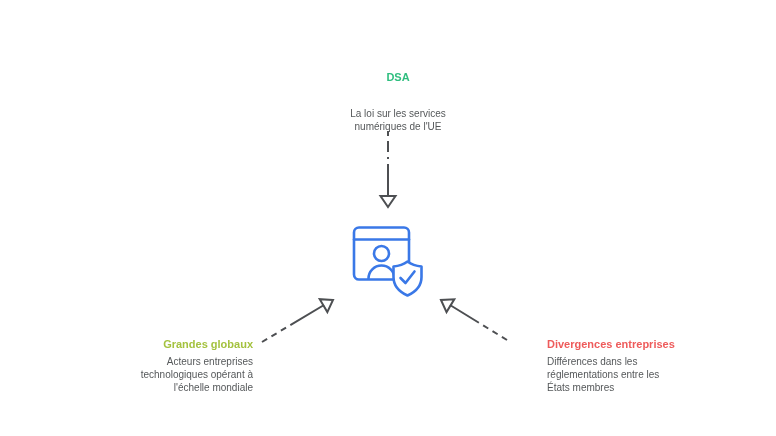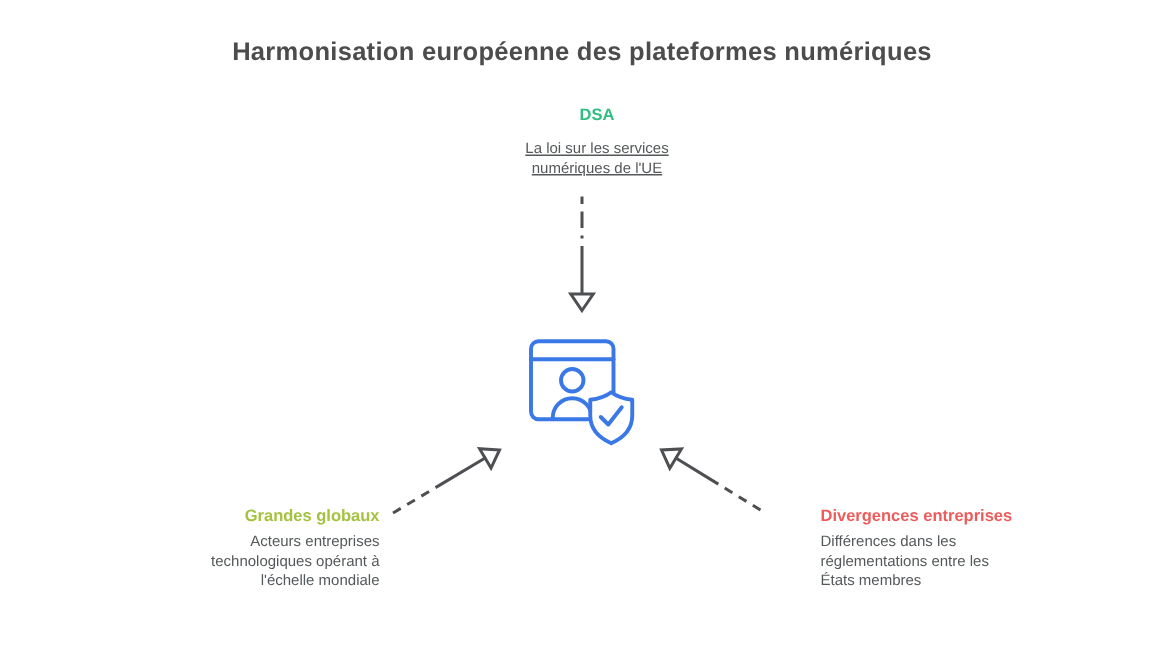--- a/index.html
+++ b/index.html
@@ -46,22 +46,21 @@
     line-height: 13px;
   }
   .node-dsa {
     top: 71px;
     left: 0;
     right: 0;
     text-align: center;
   }
   .node-dsa .node-desc {
     width: 124px;
-    margin: 9px auto 0 auto;
-    text-decoration: underline;
+    margin: 23px auto 0 auto;
   }
   .node-global-actors {
     top: 338px;
     right: 523px;
     width: 160px;
     text-align: right;
   }
   .node-global-actors .node-desc {
     width: 128px;
     margin: 4px 0 0 auto;
@@ -75,21 +74,20 @@
   .node-national-divergences .node-desc {
     width: 130px;
     margin: 4px auto 0 0;
   }
 </style>
 </head>
 <body>
 
 <div class="canvas">
 
-  <div class="diagram-title" style="color: rgb(76, 76, 76);">Harmonisation européenne des plateformes numériques</div>
 
   <div class="node node-dsa">
     <div class="node-label" style="color: rgb(47, 190, 127);">DSA</div>
     <div class="node-desc" style="color: rgb(85, 88, 90);">La loi sur les services numériques de l'UE</div>
   </div>
 
   <svg class="diagram-svg" width="776" height="436" viewBox="0 0 776 436">
 
     <g fill="none" stroke="currentColor" stroke-width="2" style="color: rgb(77, 79, 82);">
       <line x1="388" y1="131" x2="388" y2="196" stroke-dasharray="5 5 11 5 2 5 60"></line>

